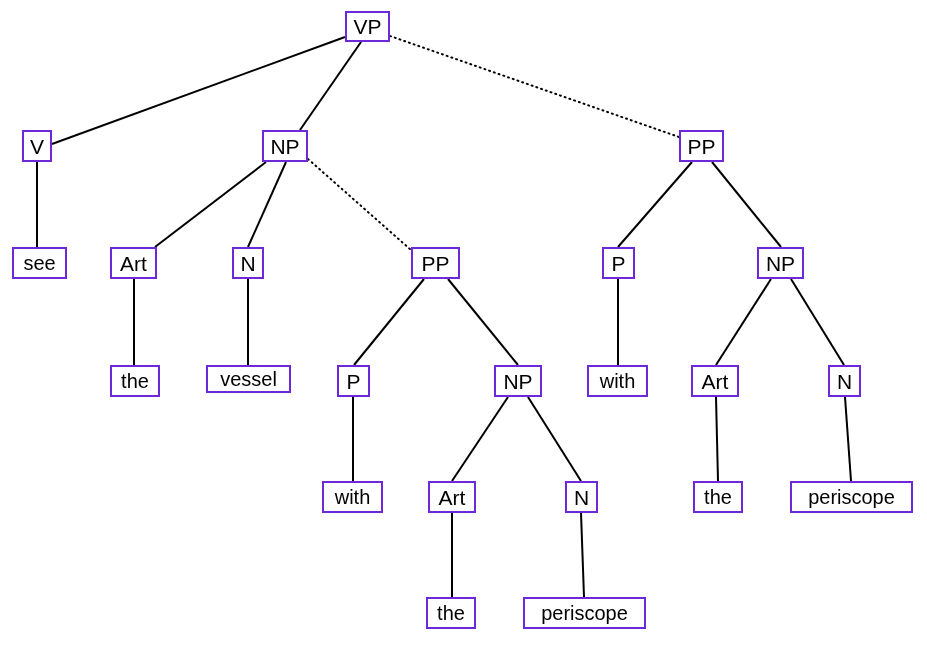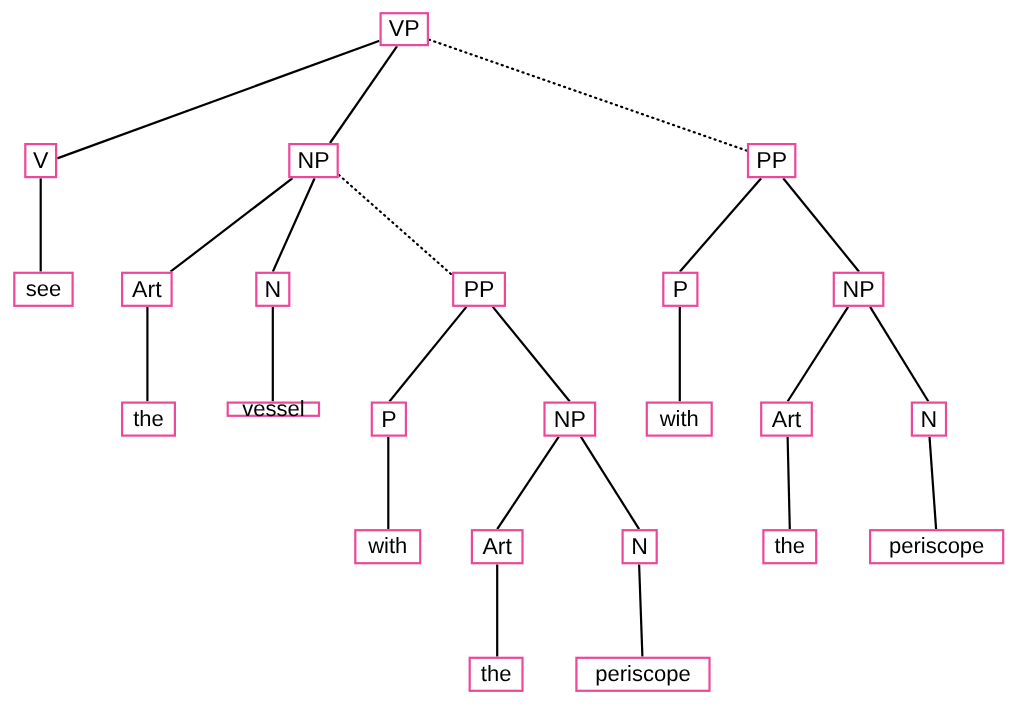--- a/index.html
+++ b/index.html
@@ -31,21 +31,21 @@
   .edge-dotted {
     stroke: #000000;
     stroke-width: 2;
     fill: none;
     stroke-dasharray: 1 4;
     stroke-linecap: round;
   }
   .node-box {
     position: absolute;
     box-sizing: border-box;
-    border: 2px solid #ec4899;
+    border: 2px solid #6d28d9;
     background: #ffffff;
     display: flex;
     align-items: center;
     justify-content: center;
     color: #000000;
     line-height: 1;
     white-space: nowrap;
   }
   .node-label {
     font-family: "Liberation Sans", sans-serif;
@@ -111,21 +111,21 @@
     </div>
     <div class="node-box" style="left: 602px; top: 247px; width: 33px; height: 32px;">
       <span class="node-label">P</span>
     </div>
     <div class="node-box" style="left: 757px; top: 247px; width: 47px; height: 32px;">
       <span class="node-label">NP</span>
     </div>
     <div class="node-box node-leaf" style="left: 110px; top: 365px; width: 50px; height: 32px;">
       <span class="node-label">the</span>
     </div>
-    <div class="node-box node-leaf" style="left: 206px; top: 365px; width: 85px; height: 14px;">
+    <div class="node-box node-leaf" style="left: 206px; top: 365px; width: 85px; height: 28px;">
       <span class="node-label">vessel</span>
     </div>
     <div class="node-box" style="left: 337px; top: 365px; width: 33px; height: 32px;">
       <span class="node-label">P</span>
     </div>
     <div class="node-box" style="left: 494px; top: 365px; width: 48px; height: 32px;">
       <span class="node-label">NP</span>
     </div>
     <div class="node-box node-leaf" style="left: 587px; top: 365px; width: 61px; height: 32px;">
       <span class="node-label">with</span>

